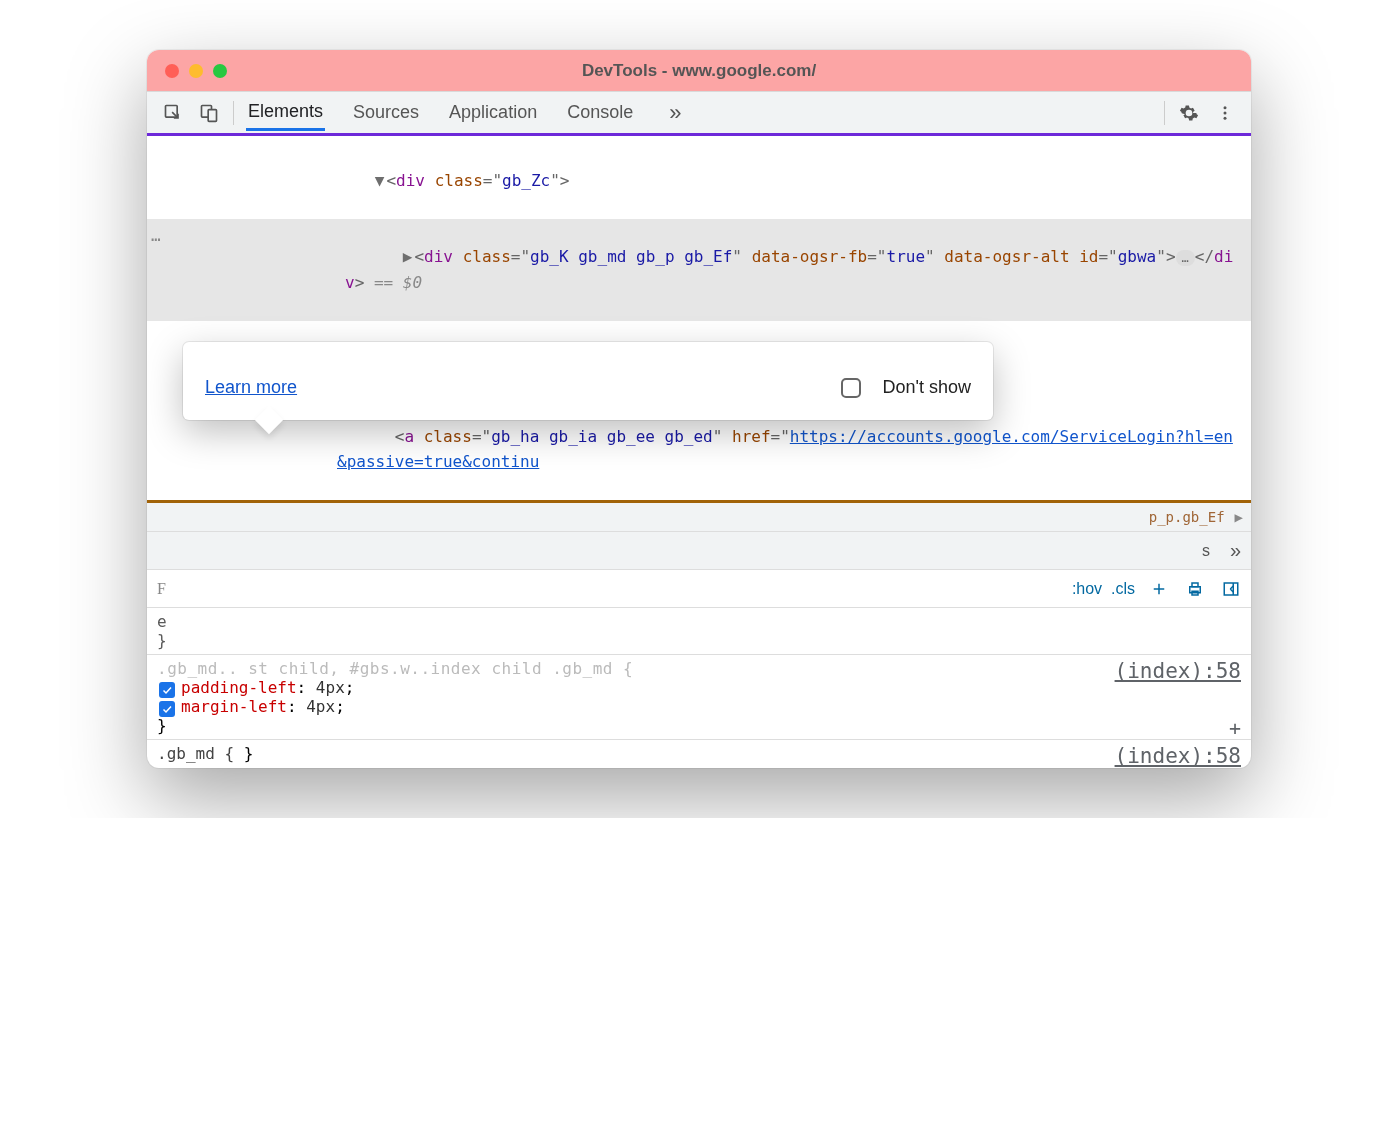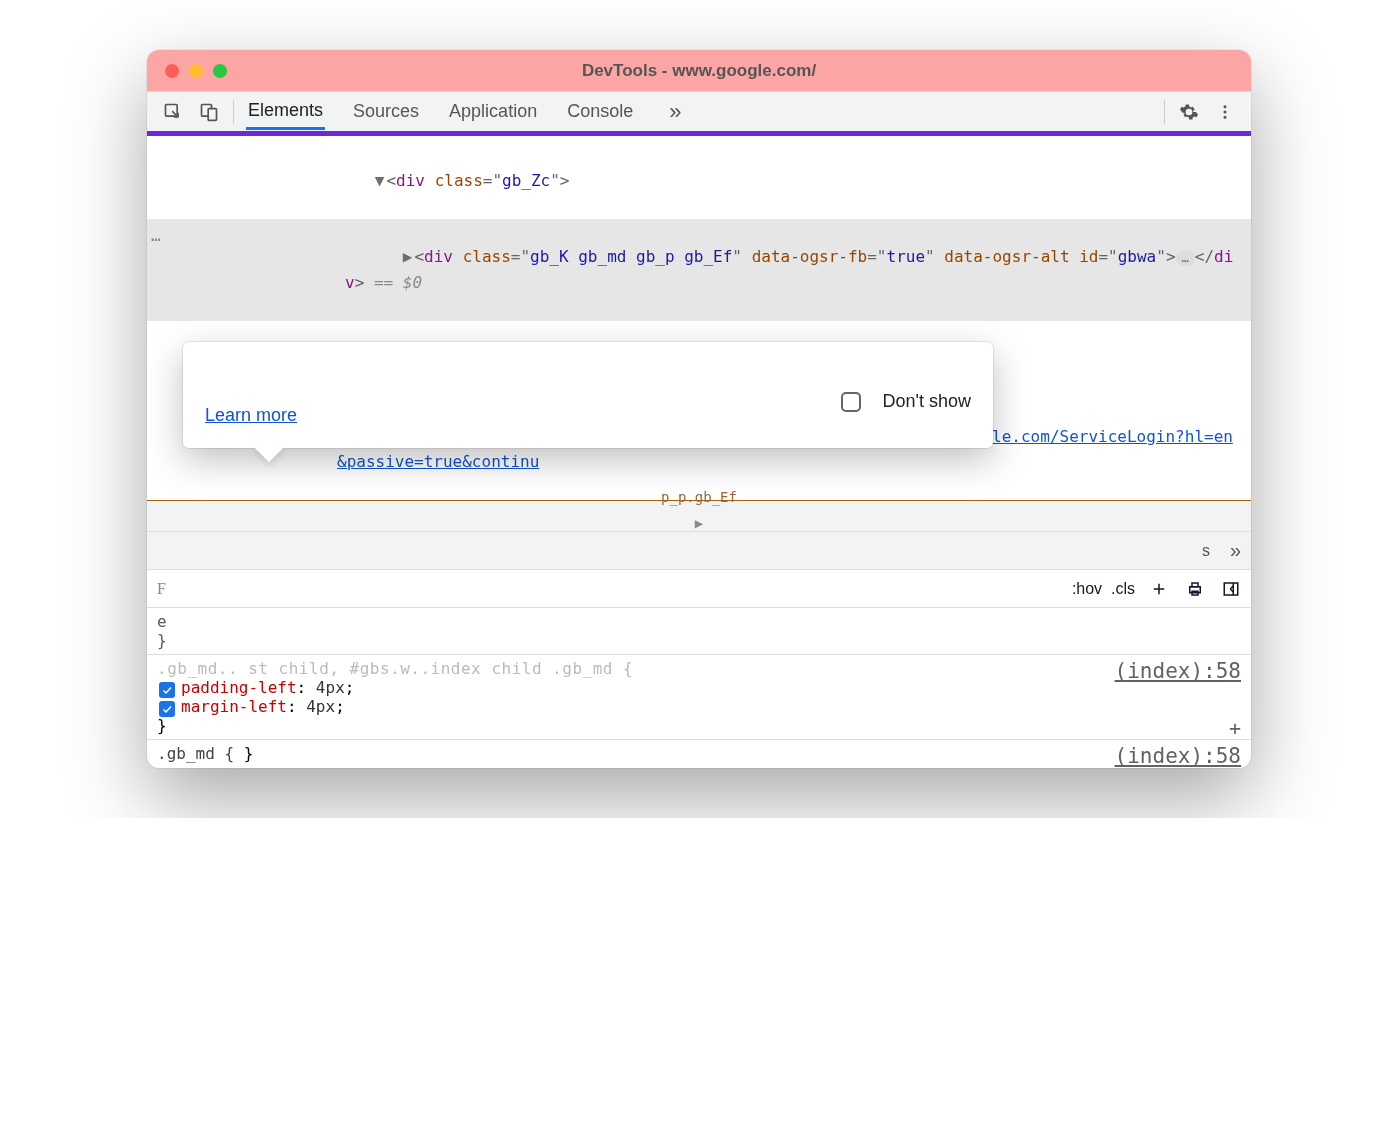--- a/index.html
+++ b/index.html
@@ -33,21 +33,21 @@
     .dot.yellow { background: #febc2e; }
     .dot.green { background: #28c840; }
     .wtitle {
       position: absolute; left: 0; right: 0; text-align: center;
       font-weight: 700; font-size: 17px; color: #555;
       pointer-events: none;
     }
     .toolbar {
       display: flex; align-items: center;
       height: 44px; padding: 0 8px;
-      border-bottom: 5px solid #6d28d9;
+      border-bottom: 3px solid #6d28d9;
       background: #f1f3f4;
     }
     .toolbar .ico-btn {
       width: 36px; height: 36px; display: flex; align-items: center; justify-content: center;
       color: #555; cursor: pointer;
     }
     .toolbar .sep { width: 1px; height: 24px; background: #ccc; margin: 0 6px; }
     .tabs { display: flex; gap: 26px; margin-left: 6px; flex: 1; align-items: center; }
     .tab { font-size: 18px; color: #555; padding: 6px 2px; cursor: pointer; white-space: nowrap; }
     .tab.active { color: #1a73e8; border-bottom: 3px solid #1a73e8; font-weight: 400; color: #202124; }
@@ -74,37 +74,37 @@
     .hrefv { color: #1155cc; text-decoration: underline; }
     .op { color: #666; }
     .eqvar { color: #888; font-style: italic; }
     .ellipsis-pill {
       display: inline-block; background: #ddd; border-radius: 8px; padding: 0 6px;
       font-size: 12px; line-height: 16px; vertical-align: middle; color: #666;
     }
     .tri { display: inline-block; color: #6e6e6e; margin-right: 2px; }
     .breadcrumb-bar {
       display: flex; align-items: center; height: 32px;
-      border-top: 1px solid #a16207; border-bottom: 1px solid #ddd;
+      border-top: 3px solid #a16207; border-bottom: 1px solid #ddd;
       background: #f1f3f4; padding: 0 8px; font-family: Menlo, monospace;
-      font-size: 14px; color: #5f6368; justify-content: flex-end; gap: 10px; flex-direction: column;
+      font-size: 14px; color: #5f6368; justify-content: flex-end; gap: 10px;
     }
     .breadcrumb-bar .crumb { color: #a06637; }
     .breadcrumb-bar .chev { color: #888; cursor: pointer; }
     .subtab-bar {
       display: flex; align-items: center; height: 38px; border-bottom: 1px solid #ddd;
       background: #f1f3f4; padding: 0 10px; gap: 18px;
     }
     .subtab-bar .st { font-size: 16px; color: #555; padding: 4px 2px; cursor: pointer; }
     .subtab-bar .moretabs2 { color: #555; font-size: 20px; cursor: pointer; }
     .style-toolbar {
       display: flex; align-items: center; height: 38px; border-bottom: 1px solid #ddd;
       background: #fff; padding: 0 8px; gap: 12px; justify-content: flex-end;
     }
-    .style-toolbar .ico { color: #0f172a; cursor: pointer; width: 24px; height: 24px; display:flex; align-items:center; justify-content:center; }
+    .style-toolbar .ico { color: #0369a1; cursor: pointer; width: 24px; height: 24px; display:flex; align-items:center; justify-content:center; }
     .element-style {
       font-family: Menlo, Consolas, monospace; font-size: 16px; padding: 4px 10px;
       border-bottom: 1px solid #ddd; color: #5a5a5a;
     }
     .rule-block {
       font-family: Menlo, Consolas, monospace; font-size: 16px; padding: 4px 10px;
       border-bottom: 1px solid #ddd; position: relative;
     }
     .rule-selector { color: #444; }
     .rule-link { float: right; color: #5f6368; text-decoration: underline; font-size: 21px; }
@@ -131,21 +131,21 @@
     }
     .tooltip::after {
       content: ""; position: absolute; bottom: -10px; left: 76px;
       width: 20px; height: 20px; background: #fff;
       transform: rotate(45deg);
       box-shadow: 3px 3px 6px rgba(0,0,0,0.1);
     }
     .tooltip-footer {
       display: flex; justify-content: space-between; align-items: center; margin-top: 12px;
     }
-    .learn { color: #1155cc; text-decoration: underline; cursor: pointer; margin-top: 28px; }
+    .learn { color: #1155cc; text-decoration: underline; cursor: pointer; }
     .dshow { display: flex; align-items: center; gap: 22px; font-size: 18px; color: #222; }
     .dshow .box { width: 20px; height: 20px; border: 2px solid #666; border-radius: 5px; }
     .muted-rule { color: #bbb; letter-spacing: .5px; }
   </style>
 </head>
 <body>
 
 <div class="window">
 
   <div class="titlebar">

